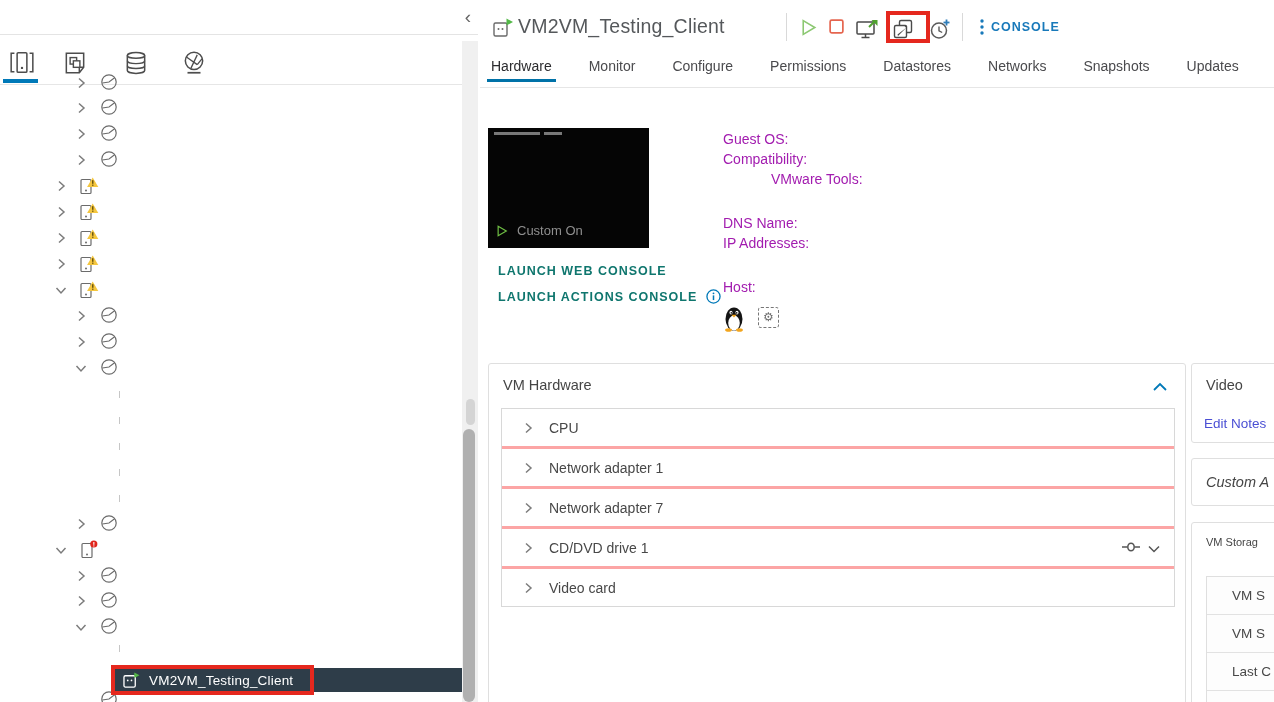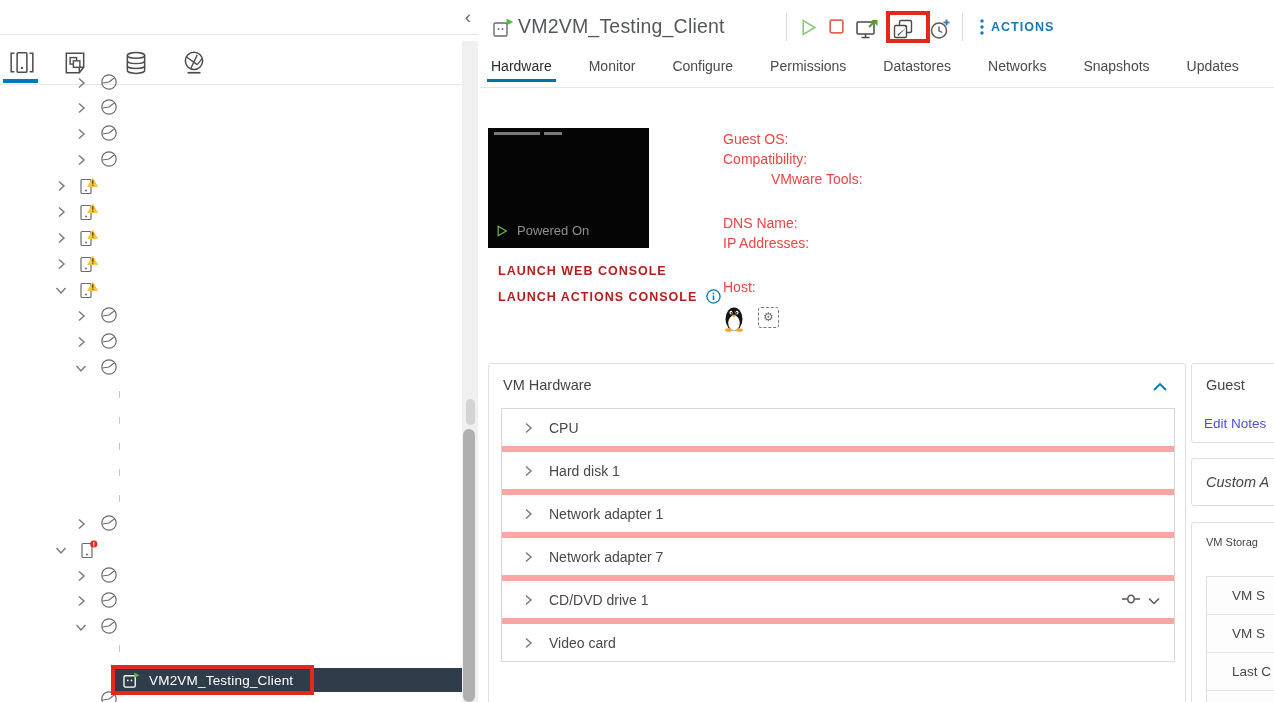--- a/index.html
+++ b/index.html
@@ -48,36 +48,36 @@
   #tabs .tab.active{color:#2b2b2e;}
   #tabs .tab.active::after{content:"";position:absolute;left:-3px;right:-3px;bottom:4px;height:3px;background:#0072a8;}
   #tab-border{position:absolute;left:0;top:87px;width:794px;height:1px;background:#e6e6e6;}
 
   
   #preview{position:absolute;left:8px;top:128px;width:161px;height:120px;background:#050505;cursor:pointer;}
   .console-line{position:absolute;top:4px;height:3px;background:#8d8d8d;opacity:.85;}
   #preview-status{position:absolute;left:8px;bottom:10px;display:flex;align-items:center;}
   #preview-status svg{width:12px;height:12px;}
   #preview-status span{margin-left:9px;color:#8f8f8f;font-size:13px;}
-  .console-link{position:absolute;left:18px;color:#b91c1c;font-size:12.5px;font-weight:bold;letter-spacing:1px;cursor:pointer;display:flex;align-items:center;}
+  .console-link{position:absolute;left:18px;color:#0f766e;font-size:12.5px;font-weight:bold;letter-spacing:1px;cursor:pointer;display:flex;align-items:center;}
   #link-web{top:264px;}
   #link-remote{top:289px;}
   #link-remote svg{margin-left:9px;}
-  .detail-label{position:absolute;left:243px;font-size:14px;color:#ef4444;}
+  .detail-label{position:absolute;left:243px;font-size:14px;color:#a21caf;}
   #host-os-icon{position:absolute;left:242px;top:305px;width:24px;height:27px;}
   #host-chip-icon{position:absolute;left:278px;top:307px;width:21px;height:21px;border:1.5px dashed #777;
     border-radius:3px;box-sizing:border-box;color:#6e6e6e;font-size:12px;line-height:18px;text-align:center;}
 
   
   .card{position:absolute;background:#fff;border:1px solid #dfdfdf;border-radius:3px;box-sizing:border-box;}
   #hw-card{left:8px;top:363px;width:698px;height:345px;}
   #hw-title{position:absolute;left:14px;top:13px;font-size:14.5px;color:#454545;}
   #hw-collapse{position:absolute;right:18px;top:14px;cursor:pointer;}
   #hw-list{position:absolute;left:12px;top:44px;width:674px;border:1px solid #d8d8d8;box-sizing:border-box;}
-  .hw-row{position:relative;height:37px;display:flex;align-items:center;border-bottom:6px solid #fca5a5;cursor:pointer;background:#fff;}
+  .hw-row{position:relative;height:37px;display:flex;align-items:center;border-bottom:3px solid #fca5a5;cursor:pointer;background:#fff;}
   .hw-row:last-child{border-bottom:none;}
   .hw-chev{margin-left:17px;display:flex;}
   .hw-label{margin-left:12px;font-size:14px;color:#484848;}
   .hw-trail{position:absolute;right:14px;display:flex;align-items:center;}
   .hw-trail svg{margin-left:6px;cursor:pointer;}
 
   
   #notes-card{left:711px;top:363px;width:120px;height:80px;}
   #notes-title{position:absolute;left:14px;top:13px;font-size:14.5px;color:#454545;}
   #notes-edit{position:absolute;left:12px;top:52px;font-size:13.5px;color:#4a4fd4;cursor:pointer;}
@@ -360,21 +360,21 @@
           <line x1="14.5" y1="4.5" x2="20.5" y2="4.5" stroke="#2f7db8" stroke-width="1.8"></line>
         </svg></span>
     <div class="hdr-divider" style="left:482px;"></div>
 
     <div id="actions-btn">
       <svg id="actions-dots" width="4" height="16" viewBox="0 0 4 16">
         <circle cx="2" cy="2" r="1.7" fill="#1879ba"></circle>
           <circle cx="2" cy="8" r="1.7" fill="#1879ba"></circle>
           <circle cx="2" cy="14" r="1.7" fill="#1879ba"></circle>
       </svg>
-      <span id="actions-label">ACTIONS</span>
+      <span id="actions-label">CONSOLE</span>
     </div>
 
     <div id="toolbar-annotation" class="annotation" style="left:406px;"></div>
 
     <nav id="tabs">
         <span class="tab active">Hardware</span>
         <span class="tab">Monitor</span>
         <span class="tab">Configure</span>
         <span class="tab">Permissions</span>
         <span class="tab">Datastores</span>
@@ -384,21 +384,21 @@
       </nav>
     <div id="tab-border"></div>
 
     <div id="preview">
       <div class="console-line" style="left:6px;width:46px;"></div>
       <div class="console-line" style="left:56px;width:18px;"></div>
       <div id="preview-status">
         <svg viewBox="0 0 14 14">
           <path d="M2.5 1.5 L12 7 L2.5 12.5 Z" fill="none" stroke="#6fbe44" stroke-width="1.4"></path>
         </svg>
-        <span>Powered On</span>
+        <span>Custom On</span>
       </div>
     </div>
 
     <div class="console-link" id="link-web">
       <span>LAUNCH WEB CONSOLE</span>
     </div>
     <div class="console-link" id="link-remote">
       <span>LAUNCH ACTIONS CONSOLE</span>
       <svg width="15" height="15" viewBox="0 0 16 16">
         <circle cx="8" cy="8" r="7" fill="none" stroke="#0079b8" stroke-width="1.4"></circle>
@@ -437,28 +437,20 @@
           </svg>
       </span>
       <div id="hw-list">
           <div class="hw-row">
             <span class="hw-chev">
               <svg width="18" height="18" viewBox="0 0 18 18">
                 <polyline points="7,4.5 12,9 7,13.5" fill="none" stroke="#7c7c7c" stroke-width="1.5"></polyline>
               </svg>
             </span>
             <span class="hw-label">CPU</span>
-          </div>
-          <div class="hw-row">
-            <span class="hw-chev">
-              <svg width="18" height="18" viewBox="0 0 18 18">
-                <polyline points="7,4.5 12,9 7,13.5" fill="none" stroke="#7c7c7c" stroke-width="1.5"></polyline>
-              </svg>
-            </span>
-            <span class="hw-label">Hard disk 1</span>
           </div>
           <div class="hw-row">
             <span class="hw-chev">
               <svg width="18" height="18" viewBox="0 0 18 18">
                 <polyline points="7,4.5 12,9 7,13.5" fill="none" stroke="#7c7c7c" stroke-width="1.5"></polyline>
               </svg>
             </span>
             <span class="hw-label">Network adapter 1</span>
           </div>
           <div class="hw-row">
@@ -492,21 +484,21 @@
               <svg width="18" height="18" viewBox="0 0 18 18">
                 <polyline points="7,4.5 12,9 7,13.5" fill="none" stroke="#7c7c7c" stroke-width="1.5"></polyline>
               </svg>
             </span>
             <span class="hw-label">Video card</span>
           </div>
         </div>
     </div>
 
     <div class="card" id="notes-card">
-      <div id="notes-title">Guest</div>
+      <div id="notes-title">Video</div>
       <div id="notes-edit">Edit Notes</div>
     </div>
     <div class="card" id="custom-card">
       <div id="custom-title">Custom A</div>
     </div>
     <div class="card" id="storage-card">
       <div id="storage-title">VM Storag</div>
       <div id="storage-table">
           <div class="st-row">VM S</div>
           <div class="st-row">VM S</div>

